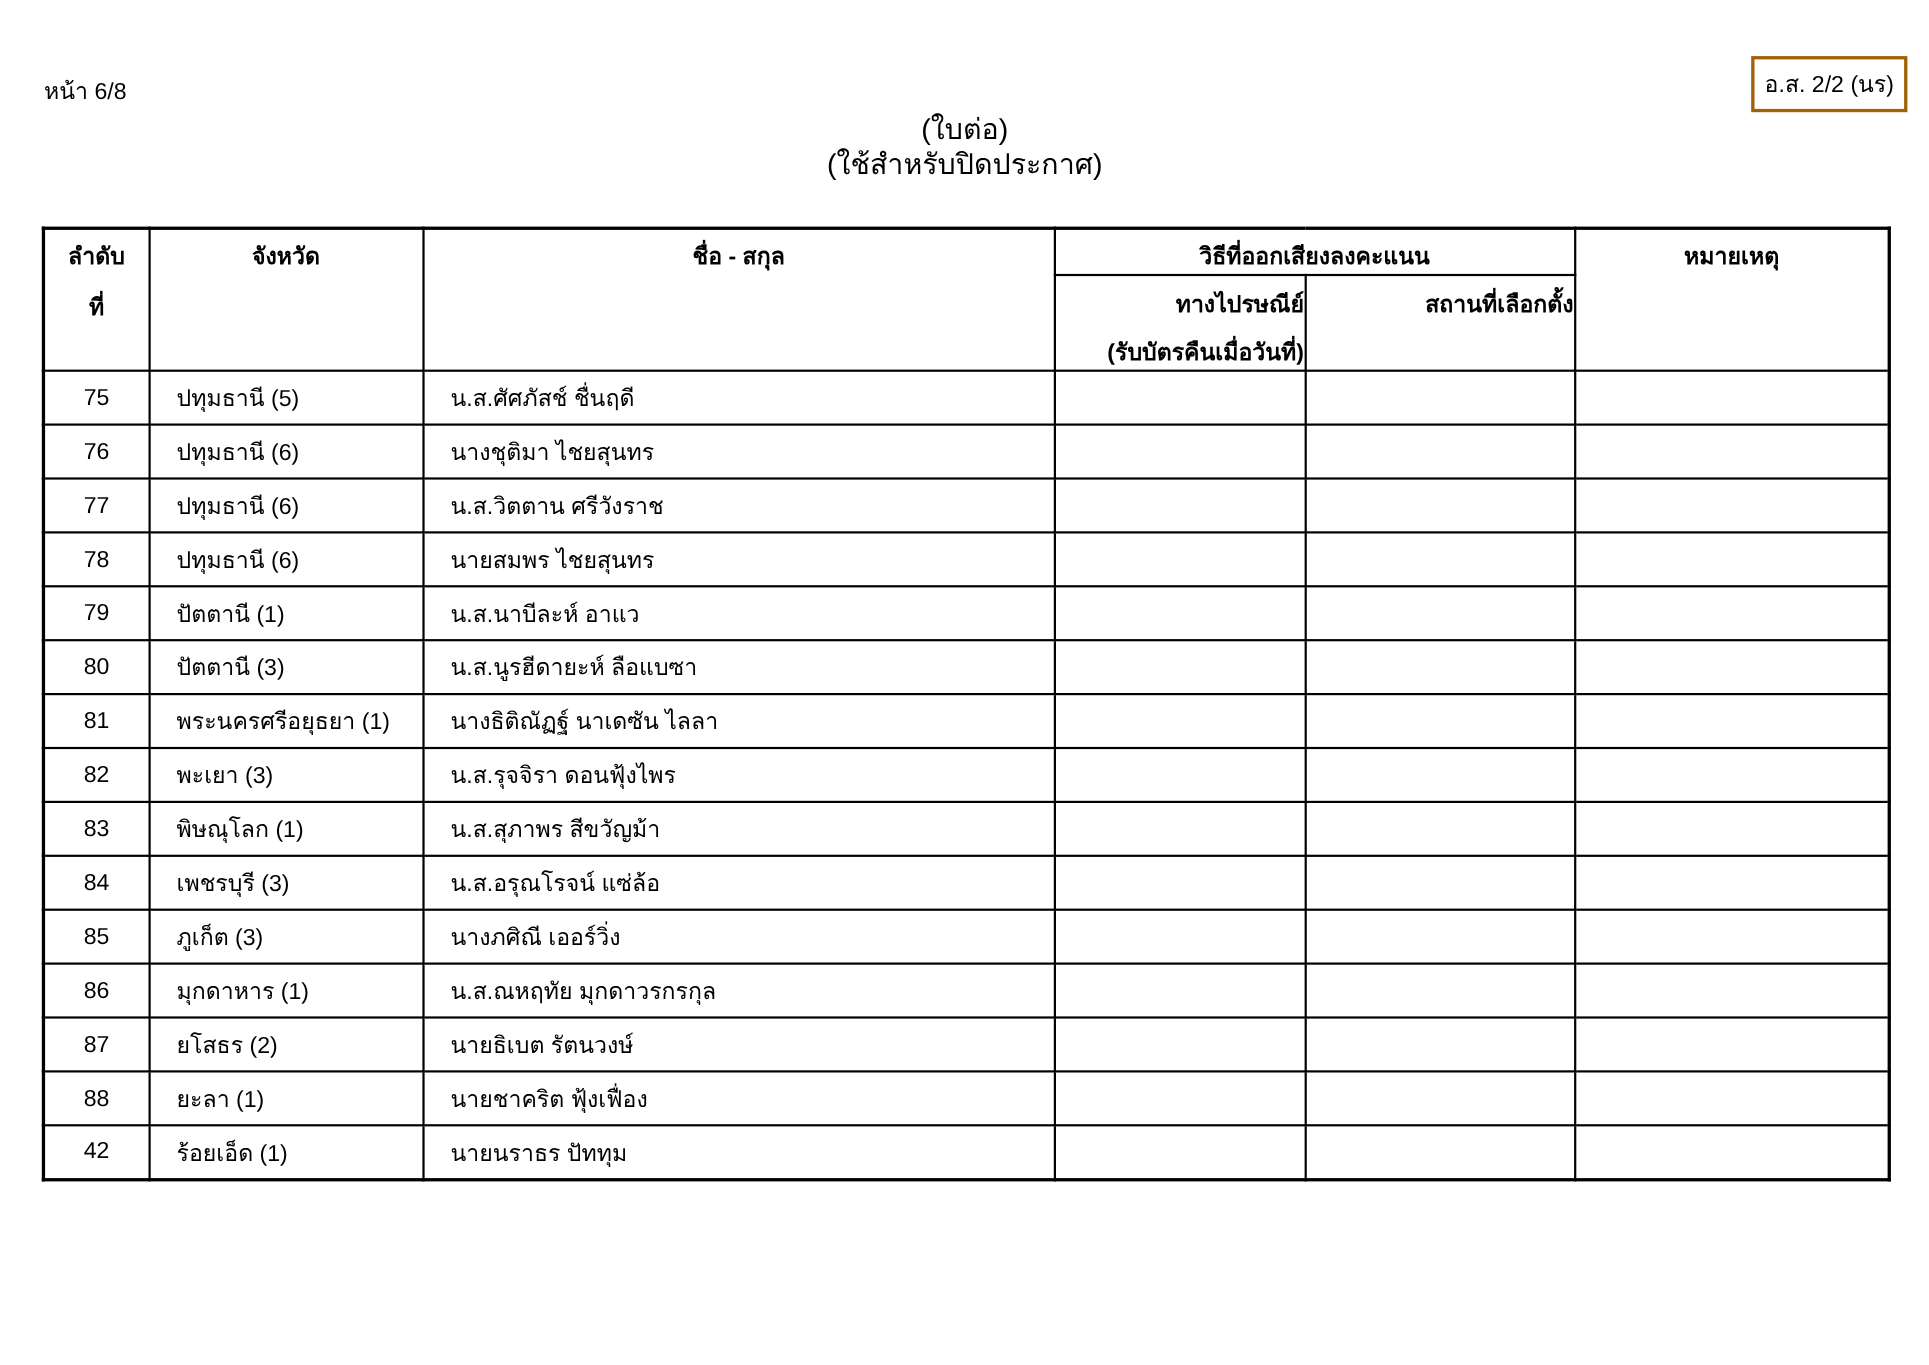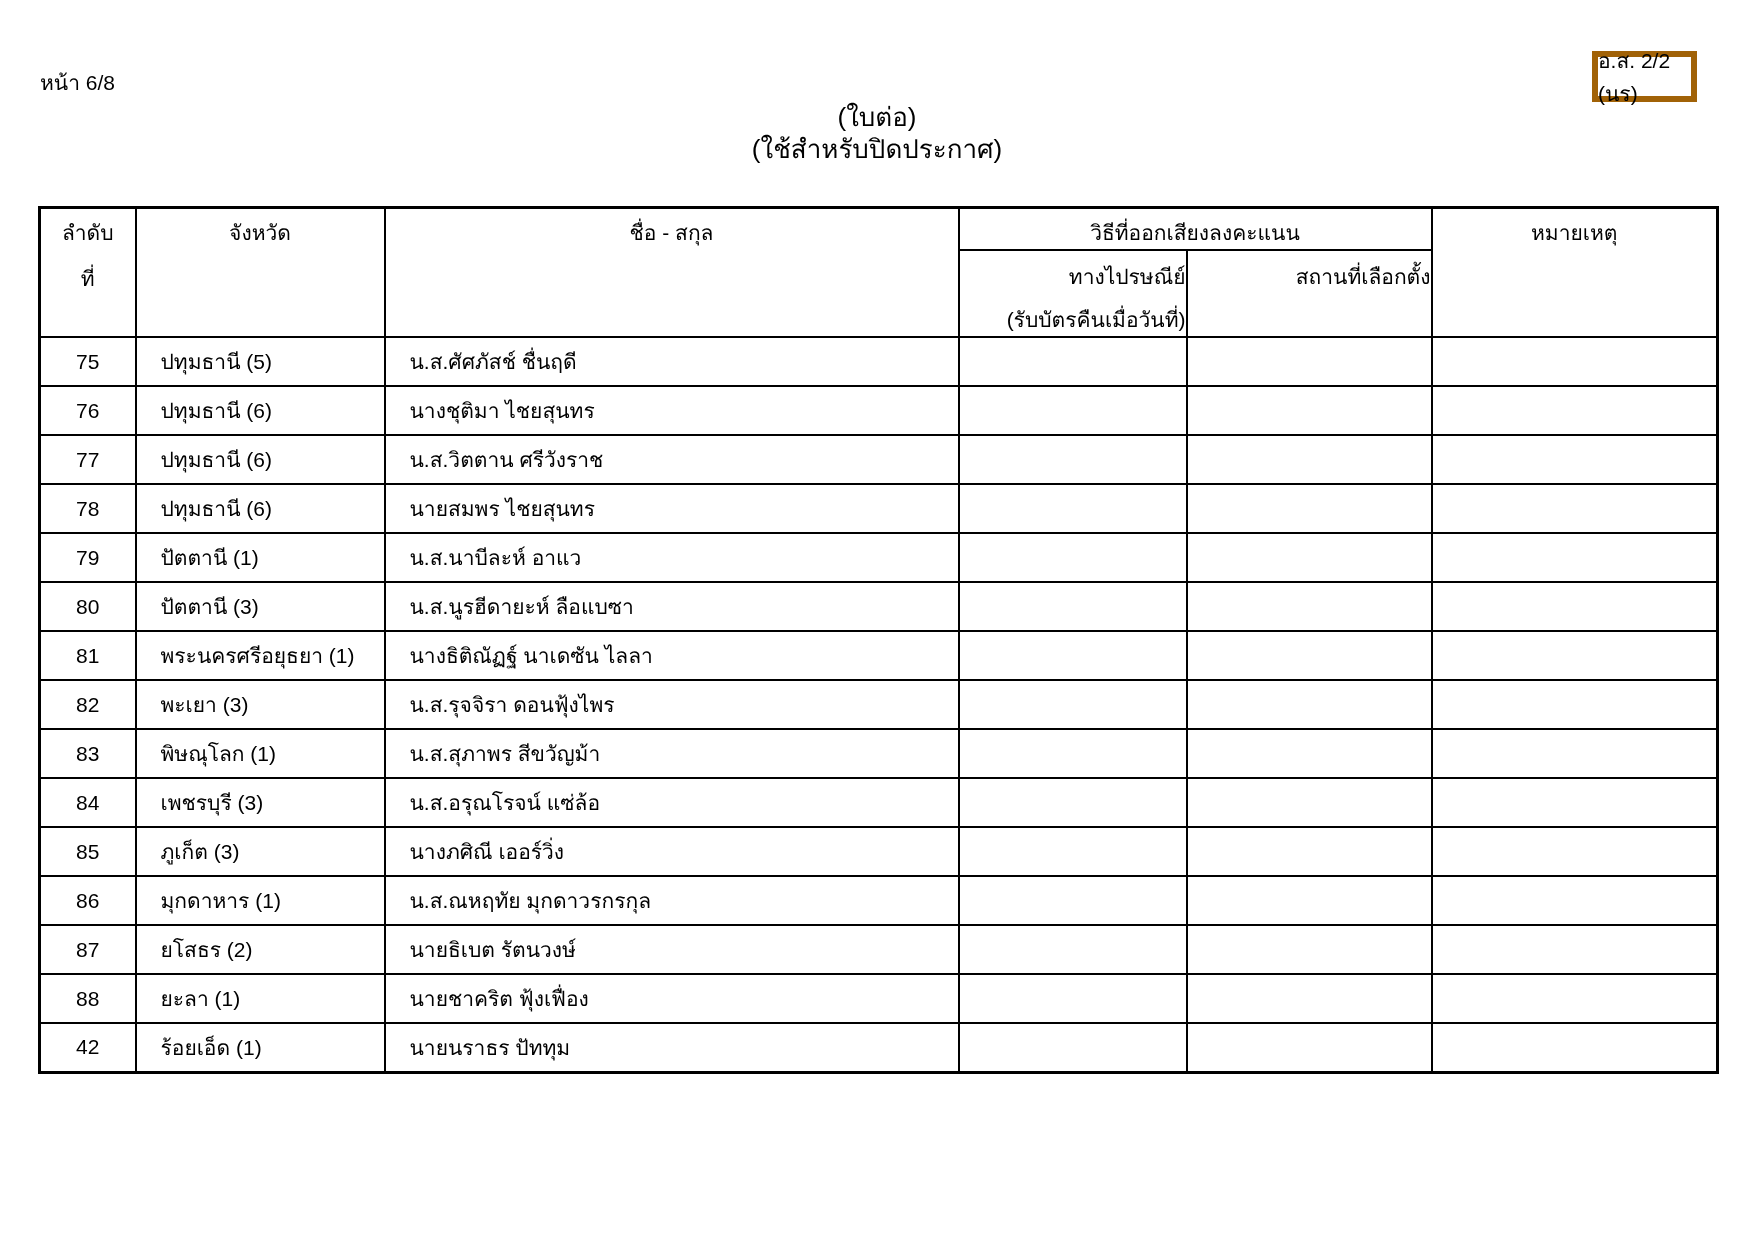--- a/index.html
+++ b/index.html
@@ -3,36 +3,36 @@
 <meta charset="utf-8">
 <style>
   html,body{margin:0;padding:0;}
   body{
     width:1754px;height:1241px;position:relative;background:#ffffff;color:#000;
     font-family:"Liberation Sans","DejaVu Sans",sans-serif;
     -webkit-font-smoothing:antialiased;
   }
   .page-label{position:absolute;left:40px;top:66px;font-size:21px;}
   .form-code-box{
-    position:absolute;left:1592px;top:51px;width:105px;height:51px;
-    border:6px solid #a16207;box-sizing:border-box;
+    position:absolute;left:1592px;top:51px;width:142px;height:51px;
+    border:3px solid #a16207;box-sizing:border-box;
     display:flex;align-items:center;justify-content:center;font-size:21px;
   }
   .center-title{position:absolute;left:0;width:100%;text-align:center;font-size:26px;}
   .title-1{top:96px;}
   .title-2{top:128px;}
 
   table.roster{
     position:absolute;left:38px;top:206px;width:1678px;
     border-collapse:collapse;table-layout:fixed;
     font-size:21px;
   }
   table.roster,table.roster th,table.roster td{border:2px solid #000;}
   table.roster{border-width:3px;}
-  th{font-weight:normal;padding:0;}
+  th{font-weight:bold;padding:0;}
   td{padding:0;}
   .hrow1 th{height:28px;vertical-align:top;text-align:center;}
   .hrow2 th{height:72px;vertical-align:top;text-align:right;}
   th.merged{vertical-align:top;padding-top:7px;}
   th.merged,
   .hrow2 th{border-bottom:3px solid #000;}
   th.voting-span{border-bottom:3px solid #000;padding-top:7px;}
   .two-line .l2{margin-top:13px;}
   .hrow2 th{padding-top:9px;}
   .hrow2 .l2{margin-top:10px;}

